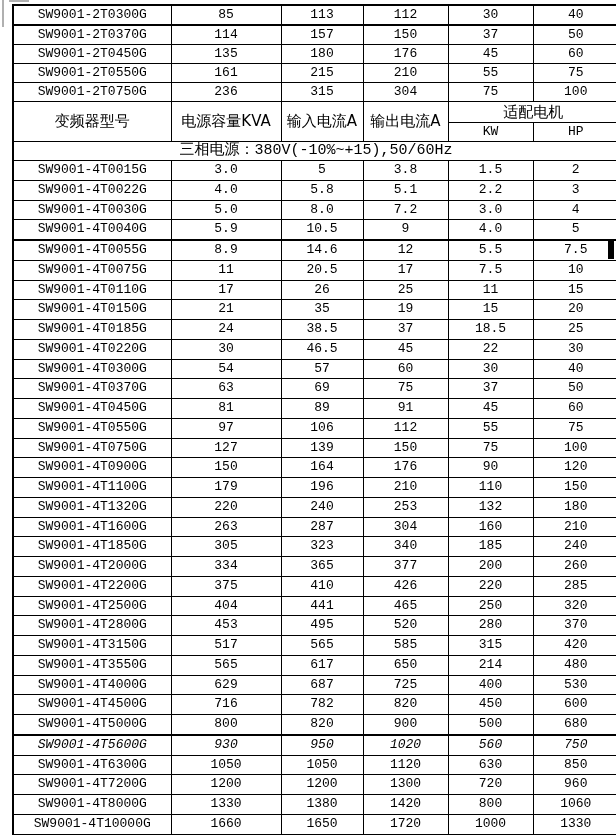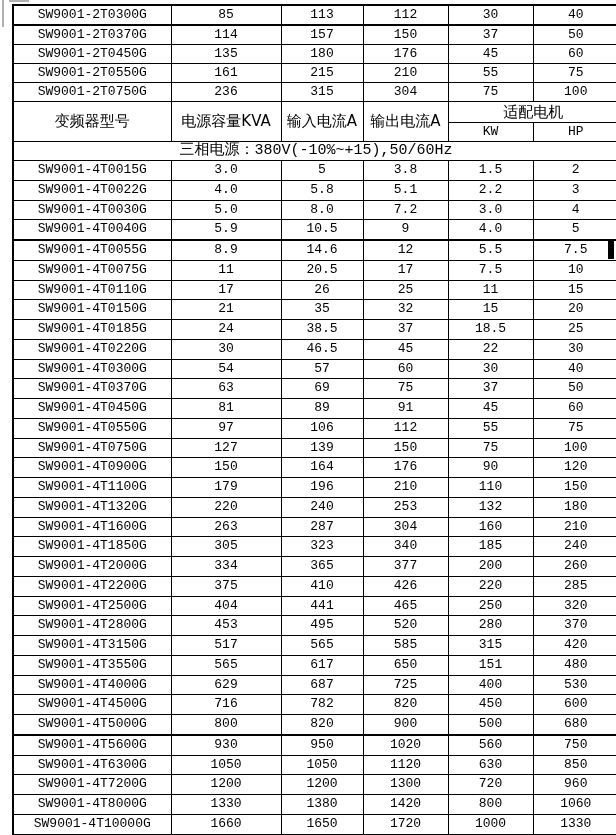--- a/index.html
+++ b/index.html
@@ -28,21 +28,21 @@
     color: #000;
     font: 13px/1.1 "Liberation Mono", "DejaVu Sans Mono", monospace;
     white-space: nowrap;
     overflow: hidden;
   }
   #top-body td { height: 18px; }
   #bottom-body td { height: 18.75px; }
   
   #top-body tr:nth-child(2) td { border-top-width: 2px; font-family: Liberation Mono, monospace; }
   #bottom-body tr:nth-child(5) td { border-top-width: 2px; margin-left: 9px; }
-  #bottom-body tr:nth-child(30) td { border-top-width: 2px; }
+  #bottom-body tr:nth-child(30) td { border-top-width: 2px; font-style: italic; }
   .hdr-cell {
     font-family: "DejaVu Sans", "Liberation Sans", sans-serif !important;
     font-weight: bold;
     font-size: 15px !important;
     height: 20px;
   }
   .sub-hdr td { height: 18px; }
   .section-cell {
     font-family: Liberation Serif, serif;
     font-weight: bold;
@@ -195,21 +195,21 @@
           <td>17</td>
           <td>26</td>
           <td>25</td>
           <td>11</td>
           <td>15</td>
         </tr>
         <tr>
           <td>SW9001-4T0150G</td>
           <td>21</td>
           <td>35</td>
-          <td>32</td>
+          <td>19</td>
           <td>15</td>
           <td>20</td>
         </tr>
         <tr>
           <td>SW9001-4T0185G</td>
           <td>24</td>
           <td>38.5</td>
           <td>37</td>
           <td>18.5</td>
           <td>25</td>
@@ -340,21 +340,21 @@
           <td>565</td>
           <td>585</td>
           <td>315</td>
           <td>420</td>
         </tr>
         <tr>
           <td>SW9001-4T3550G</td>
           <td>565</td>
           <td>617</td>
           <td>650</td>
-          <td>151</td>
+          <td>214</td>
           <td>480</td>
         </tr>
         <tr>
           <td>SW9001-4T4000G</td>
           <td>629</td>
           <td>687</td>
           <td>725</td>
           <td>400</td>
           <td>530</td>
         </tr>

